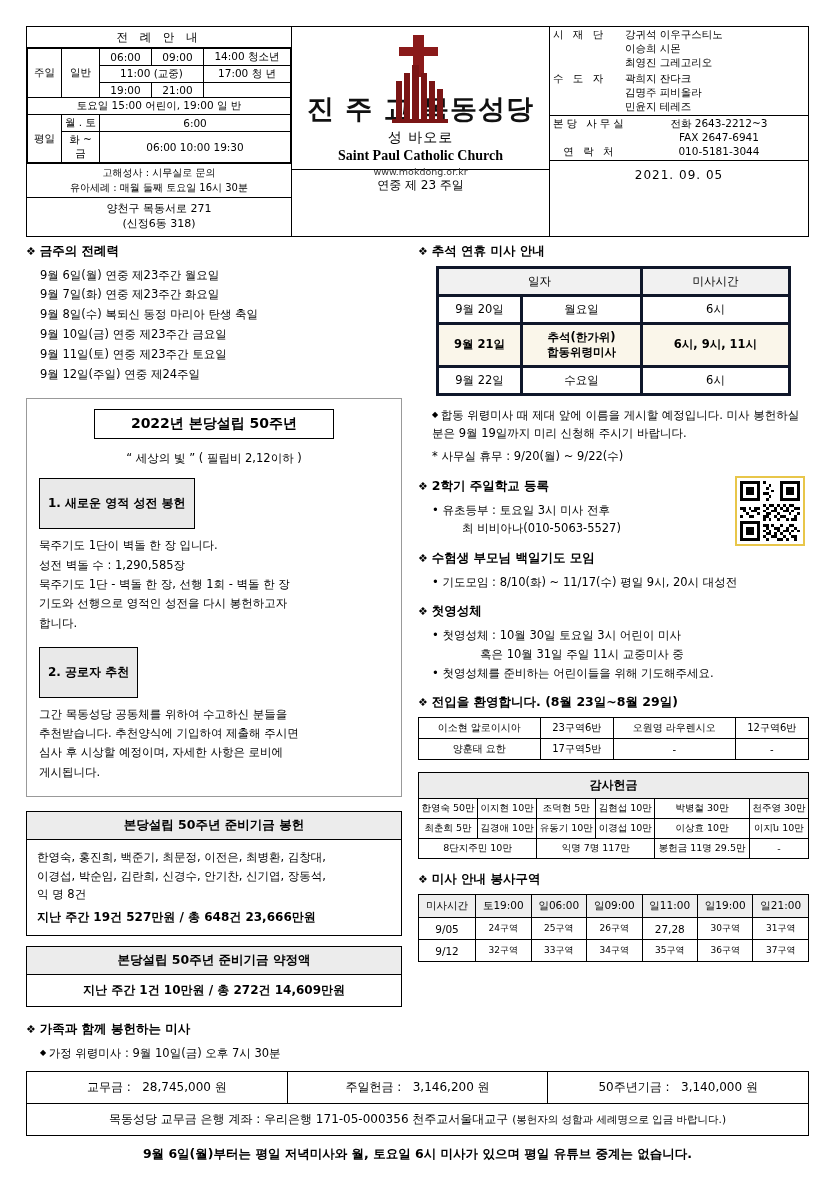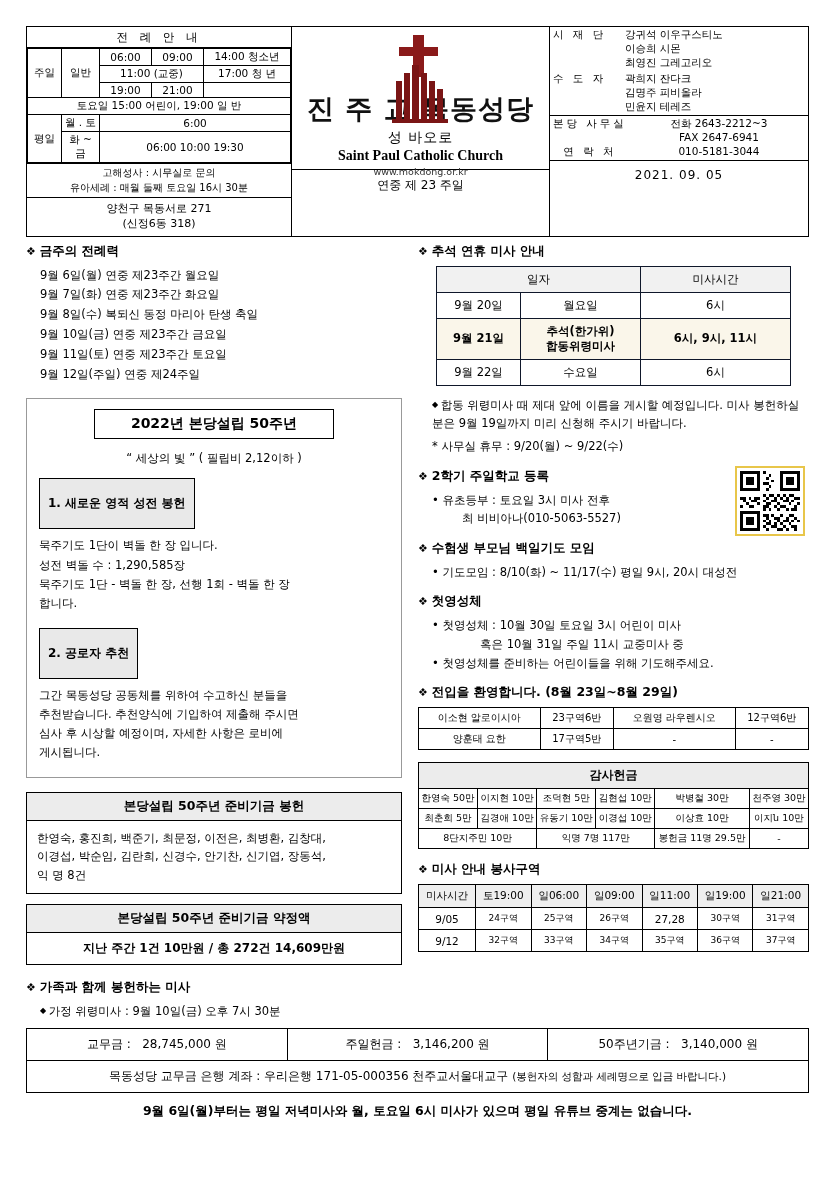--- a/index.html
+++ b/index.html
@@ -66,21 +66,21 @@
 
   
   .fundbox { border:1px solid #000; margin-top:14px; }
   .fund-h { background:#ececec; text-align:center; font-weight:bold; font-size:12.5px; padding:5px 0; border-bottom:1px solid #000; }
   .fund-b { padding:8px 10px; font-size:11.5px; line-height:1.62; }
   .fund-total { font-weight:bold; font-size:12px; margin-top:4px;}
   .fund-one { text-align:center; font-weight:bold; font-size:12px; padding:7px 0; }
 
   
   table.grid { border-collapse:collapse; width:100%; font-size:11.5px; }
-  table.grid th, table.grid td { border:1px solid #0f172a; text-align:center; padding:5px 2px; }
+  table.grid th, table.grid td { border:3px solid #0f172a; text-align:center; padding:5px 2px; }
   table.grid th { background:#f1f1f1; font-weight:normal; }
   .hl-row td { background:#faf6ea; font-weight:bold; }
 
   .chuseok-wrap { margin:6px 0 10px 18px; width:355px; }
 
   .qr { width:70px; height:70px; border:2px solid #e8c64a; padding:3px; background:#fff; position:absolute; }
   .qr-grid { width:100%; height:100%; }
 
   table.small { border-collapse:collapse; width:100%; font-size:10px; }
   table.small td { border:1px solid #000; text-align:center; padding:3px 1px; }
@@ -234,39 +234,41 @@
 
       <div class="annbox">
         <div class="ann-title">2022년 본당설립 50주년</div>
         <div class="ann-quote">“ 세상의 빛 ” ( 필립비 2,12이하 )</div>
 
         <div class="ann-h">1. 새로운 영적 성전 봉헌</div>
         <div class="ann-p">
           <div>묵주기도 1단이 벽돌 한 장 입니다.</div>
           <div>성전 벽돌 수 : 1,290,585장</div>
           <div>묵주기도 1단 - 벽돌 한 장, 선행 1회 - 벽돌 한 장</div>
+          <div>기도와 선행으로 영적인 성전을 다시 봉헌하고자</div>
           <div>합니다.</div>
         </div>
 
         <div class="spacer"></div>
         <div class="ann-h" style="margin-top:8px">2. 공로자 추천</div>
         <div class="ann-p">
           <div>그간 목동성당 공동체를 위하여 수고하신 분들을</div>
           <div>추천받습니다.  추천양식에 기입하여 제출해 주시면</div>
           <div>심사 후 시상할 예정이며, 자세한 사항은 로비에</div>
           <div>게시됩니다.</div>
         </div>
       </div>
 
       <div class="fundbox">
         <div class="fund-h">본당설립 50주년 준비기금 봉헌</div>
         <div class="fund-b">
           <div>한영숙, 홍진희, 백준기, 최문정, 이전은, 최병환, 김창대,</div>
           <div>이경섭, 박순임, 김란희, 신경수, 안기찬, 신기엽, 장동석,</div>
           <div>익  명  8건</div>
+          <div class="fund-total">지난 주간 19건   527만원 / 총 648건 23,666만원</div>
         </div>
       </div>
 
       <div class="fundbox" style="margin-top:10px">
         <div class="fund-h">본당설립 50주년 준비기금 약정액</div>
         <div class="fund-one">지난 주간  1건   10만원 / 총 272건 14,609만원</div>
       </div>
 
       <h3 class="sec" style="margin-top:14px">가족과 함께 봉헌하는 미사</h3>
       <div class="li diamond">가정 위령미사 : 9월 10일(금) 오후 7시 30분</div>

